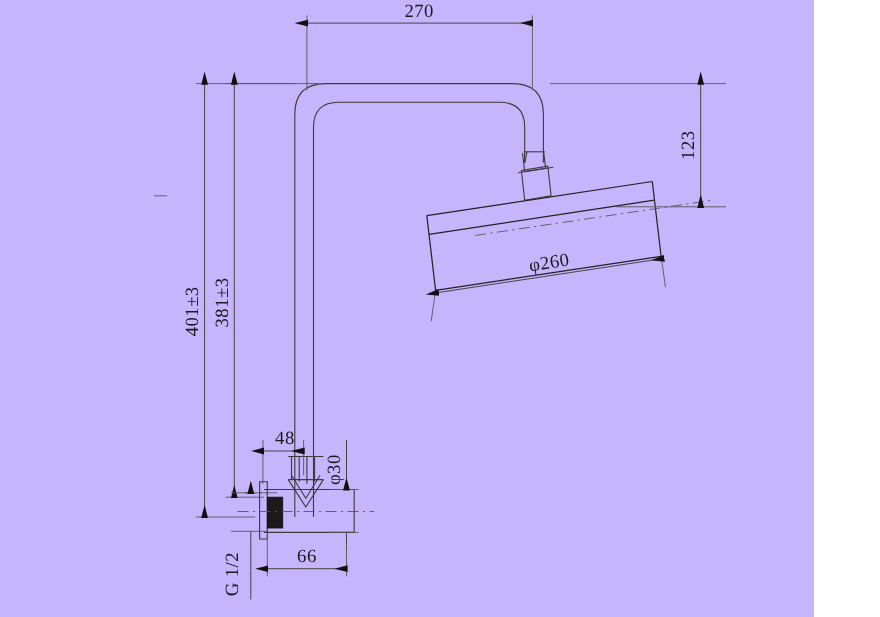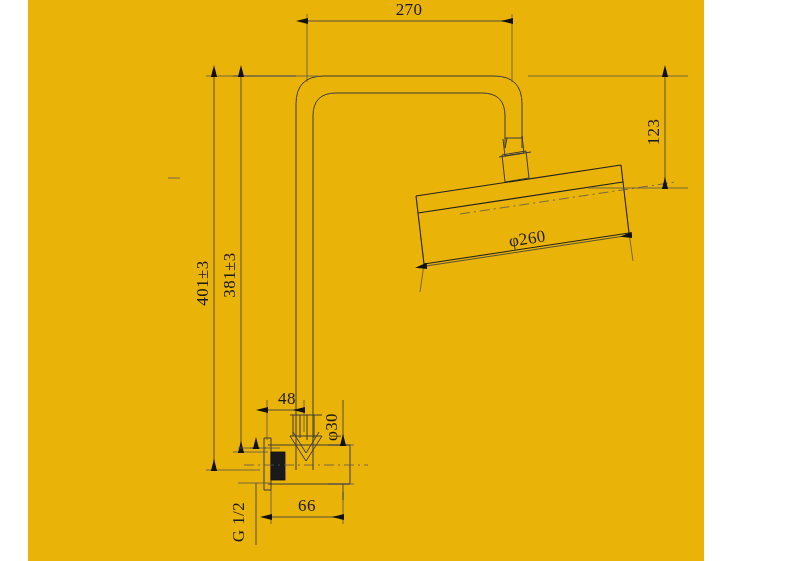--- a/index.html
+++ b/index.html
@@ -8,24 +8,23 @@
     background: #ffffff;
   }
   body {
     width: 800px;
     height: 561px;
     font-family: "Liberation Serif", serif;
     overflow: hidden;
   }
   #drawing-root {
     position: relative;
-    width: 676px;
+    width: 740px;
     height: 561px;
-    background: #eab308;
-    margin-left: 28px;
+    background: #c4b5fd;
   }
   svg#cad {
     position: absolute;
     top: 0;
     left: 0;
     width: 800px;
     height: 561px;
     display: block;
   }
   .obj {

